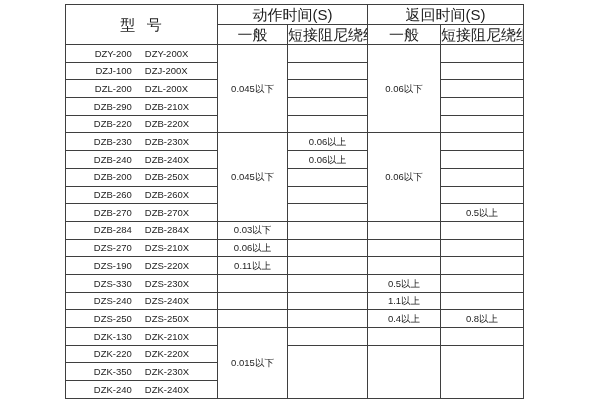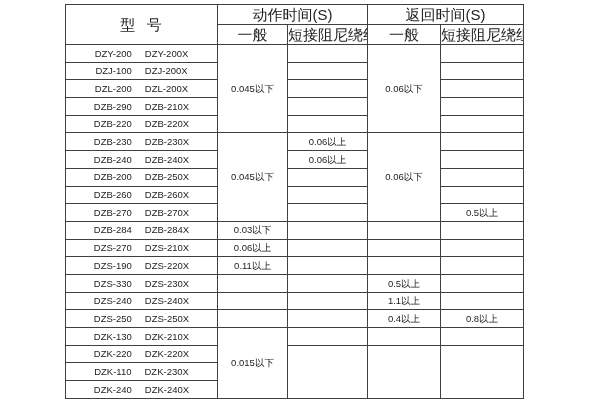--- a/index.html
+++ b/index.html
@@ -251,21 +251,21 @@
               <span>DZK-220X</span>
             </span>
           </td>
           <td rowspan="3"></td>
           <td rowspan="3"></td>
           <td rowspan="3"></td>
         </tr>
         <tr>
           <td class="model">
             <span class="pair">
-              <span>DZK-110</span>
+              <span>DZK-350</span>
               <span>DZK-230X</span>
             </span>
           </td>
         </tr>
         <tr>
           <td class="model">
             <span class="pair">
               <span>DZK-240</span>
               <span>DZK-240X</span>
             </span>

